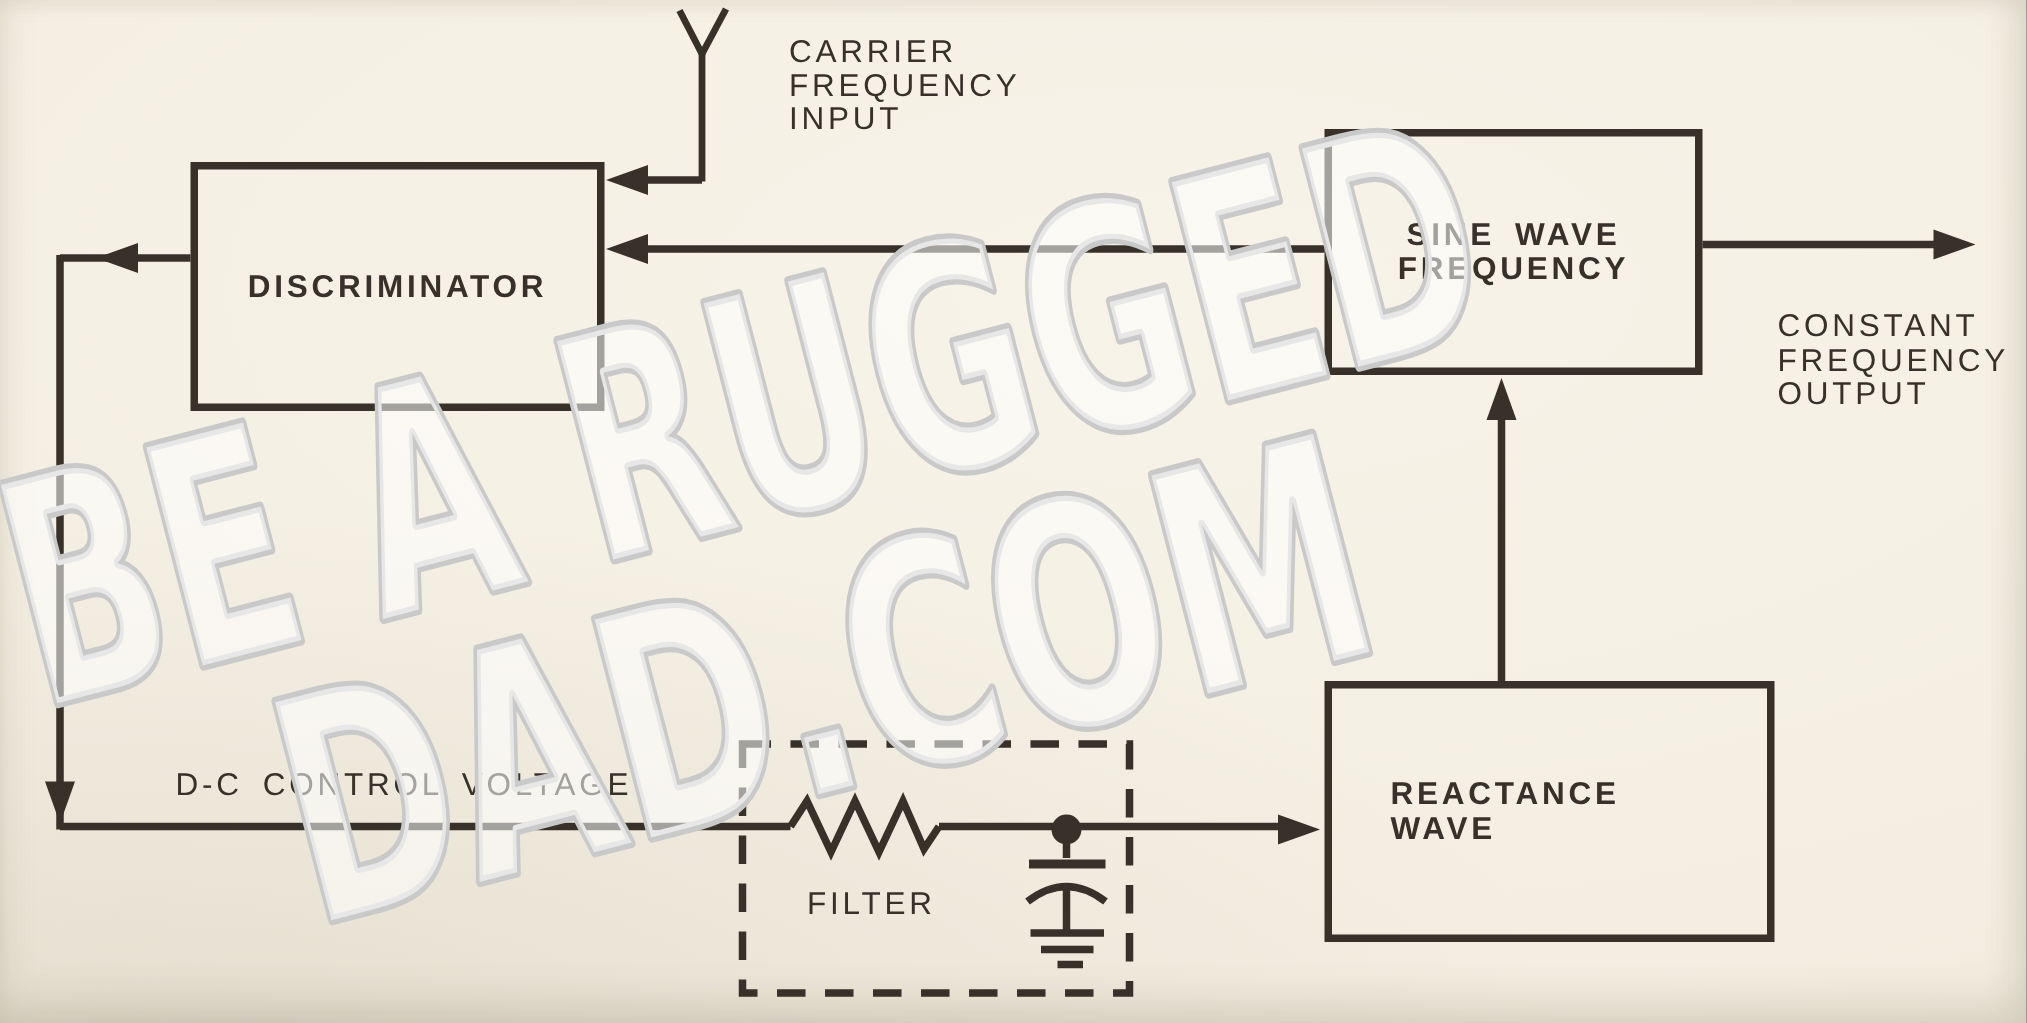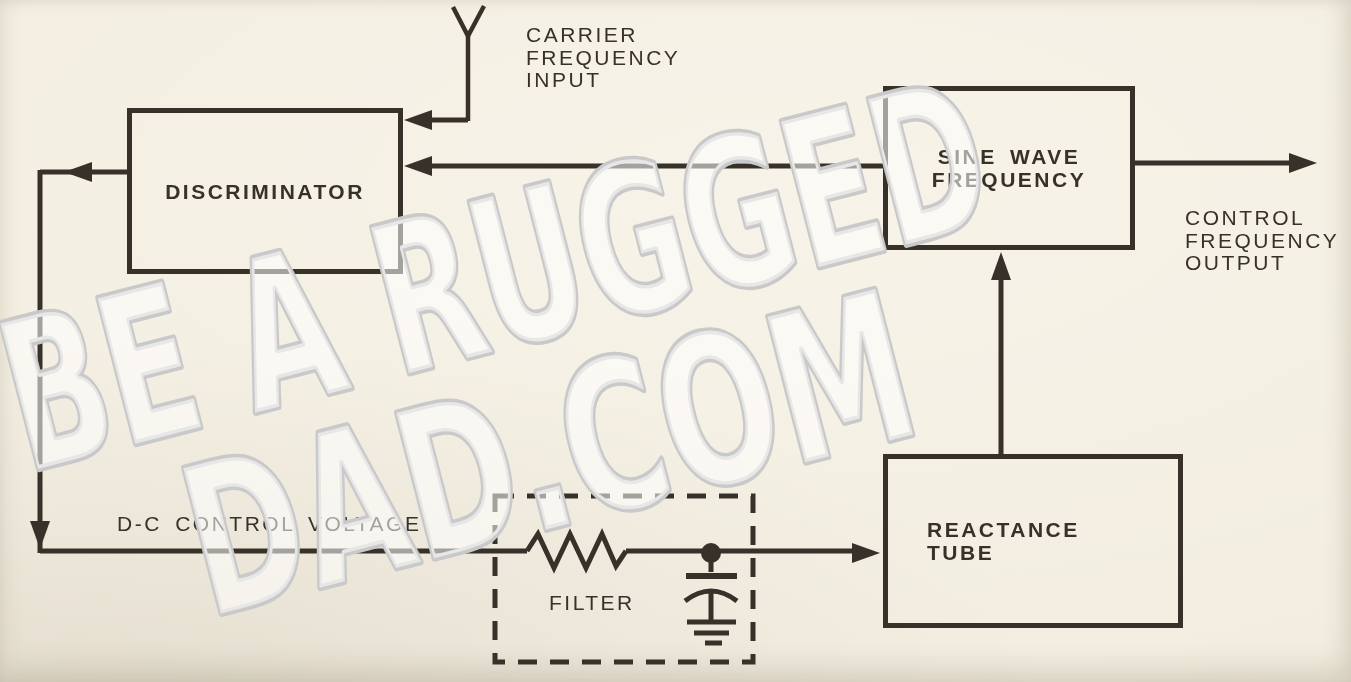--- a/index.html
+++ b/index.html
@@ -103,33 +103,33 @@
     <div>DISCRIMINATOR</div>
   </div>
 
   <div class="block center" style="left:883px;top:86px;width:252px;height:164px;align-items:center;">
     <div>SINE WAVE</div>
     <div>FREQUENCY</div>
   </div>
 
   <div class="block left" style="left:883px;top:454px;width:300px;height:174px;padding-left:39px;">
     <div>REACTANCE</div>
-    <div>TUBE</div>
+    <div>WAVE</div>
   </div>
 
-  <div class="lbl" style="left:549px;top:592px;">FILTER</div>
+  <div class="lbl" style="left:538px;top:592px;">FILTER</div>
 
   <div class="lbl" style="left:526px;top:24px;">
     <div>CARRIER</div>
     <div>FREQUENCY</div>
     <div>INPUT</div>
   </div>
 
   <div class="lbl" style="left:1185px;top:207px;">
-    <div>CONTROL</div>
+    <div>CONSTANT</div>
     <div>FREQUENCY</div>
     <div>OUTPUT</div>
   </div>
 
   <div class="lbl" style="left:117px;top:513px;">D-C CONTROL VOLTAGE</div>
 
   <svg class="layer" viewBox="0 0 1351 682" style="pointer-events:none;">
     <text class="wm-text" font-size="206" text-anchor="middle" textLength="1005" lengthAdjust="spacingAndGlyphs" transform="translate(513,346) rotate(-14.5)">BE A RUGGED</text>
     <text class="wm-text" font-size="206" text-anchor="middle" textLength="740" lengthAdjust="spacingAndGlyphs" transform="translate(567,524) rotate(-14.5)">DAD.COM</text>
   </svg>

